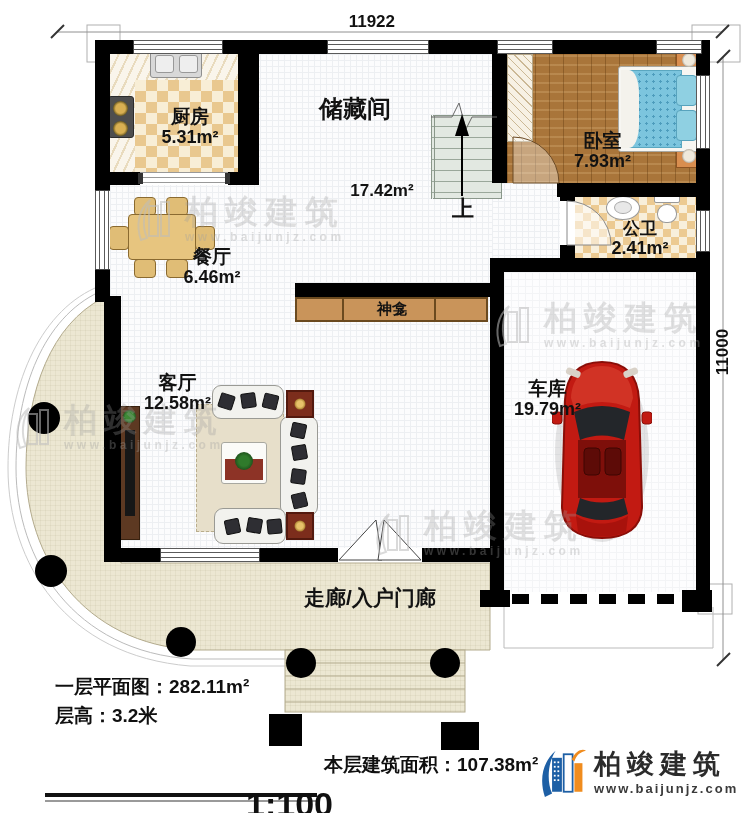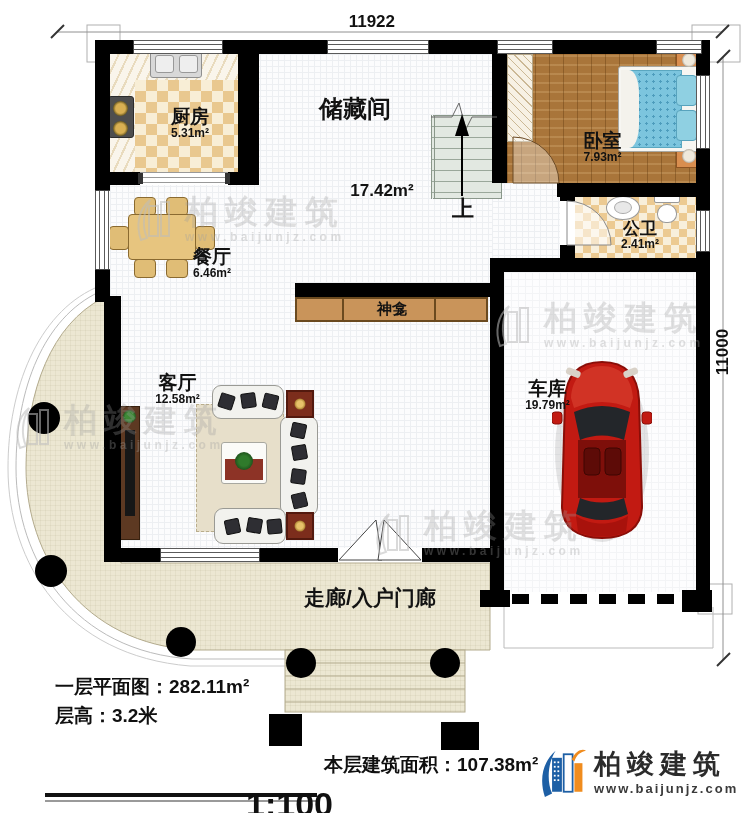--- a/index.html
+++ b/index.html
@@ -44,21 +44,21 @@
   .sofa{background:#f2f2ee;border:1.5px solid #9a9a94;border-radius:9px;}
   .pillow{position:absolute;width:13px;height:13px;background:#2e2e33;border:1px solid #111;border-radius:2px;}
   .redtbl{background:#7c2d1c;border:2px solid #53190e;}
   .goldmed{position:absolute;left:50%;top:50%;width:11px;height:11px;transform:translate(-50%,-50%);
       background:radial-gradient(circle,#e8c26a 0 40%,#a77e2e 70%);border-radius:50%;}
   .col{position:absolute;background:#000;border-radius:50%;z-index:15;}
   .sq{position:absolute;background:#000;z-index:15;}
   
   .rlabel{position:absolute;z-index:25;text-align:center;font-weight:700;color:#121212;
           line-height:1.12;white-space:nowrap;}
-  .rname{font-size:19px;} .rarea{font-size:12px;}
+  .rname{font-size:19px;} .rarea{font-size:18px;}
   
   .wm{position:absolute;display:flex;align-items:center;gap:6px;z-index:20;pointer-events:none;opacity:.55;}
   .wm-big{font-size:33px;font-weight:900;color:rgba(155,155,155,.55);letter-spacing:7px;line-height:1;}
   .wm-small{font-size:12px;font-weight:700;color:rgba(160,160,160,.6);letter-spacing:3.5px;margin-top:2px;}
   .dimtext{position:absolute;z-index:25;font-weight:700;font-size:17px;color:#111;}
   
   .info-line{position:absolute;z-index:30;font-size:19px;font-weight:700;color:#101010;white-space:nowrap;}
   .title-big{position:absolute;z-index:30;font-size:43px;font-weight:900;letter-spacing:3px;color:#101010;white-space:nowrap;}
   .scale-txt{position:absolute;z-index:30;font-size:34px;font-weight:700;color:#101010;margin-top:28px;}
   .brandname{font-size:27px;font-weight:900;letter-spacing:6px;color:#2b2b2b;line-height:1;}
@@ -294,21 +294,21 @@
   </div>
   <div class="rlabel" style="left:342px;top:181px;width:80px">
     <div class="rarea" style="font-size:17px">17.42m²</div>
   </div>
   <div class="rlabel" style="left:560px;top:130px;width:85px">
     <div class="rname">卧室</div>
     <div class="rarea">7.93m²</div>
   </div>
   <div class="rlabel" style="left:600px;top:219px;width:80px">
     <div class="rname" style="font-size:17px">公卫</div>
-    <div class="rarea" style="font-size:12px">2.41m²</div>
+    <div class="rarea" style="font-size:18px">2.41m²</div>
   </div>
   <div class="rlabel" style="left:172px;top:246px;width:80px">
     <div class="rname">餐厅</div>
     <div class="rarea">6.46m²</div>
   </div>
   <div class="rlabel" style="left:135px;top:372px;width:85px">
     <div class="rname">客厅</div>
     <div class="rarea">12.58m²</div>
   </div>
   <div class="rlabel" style="left:505px;top:378px;width:85px">

